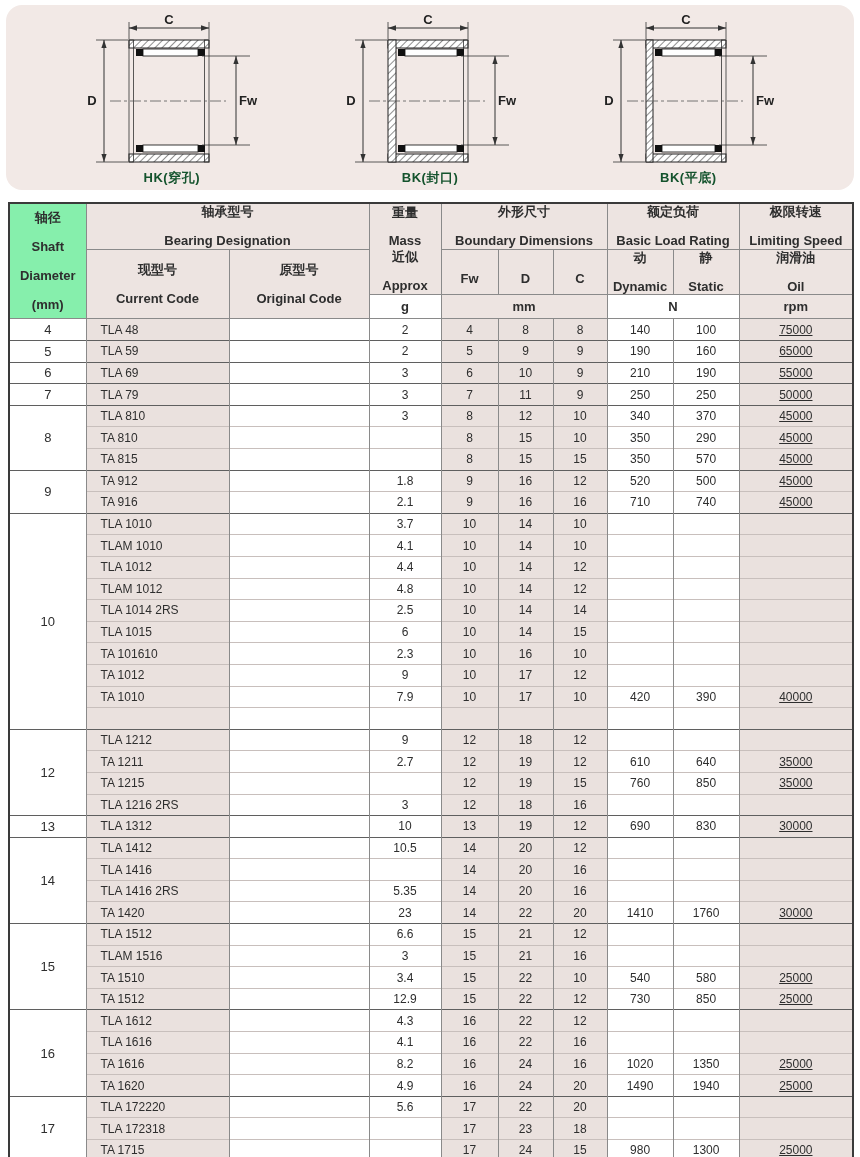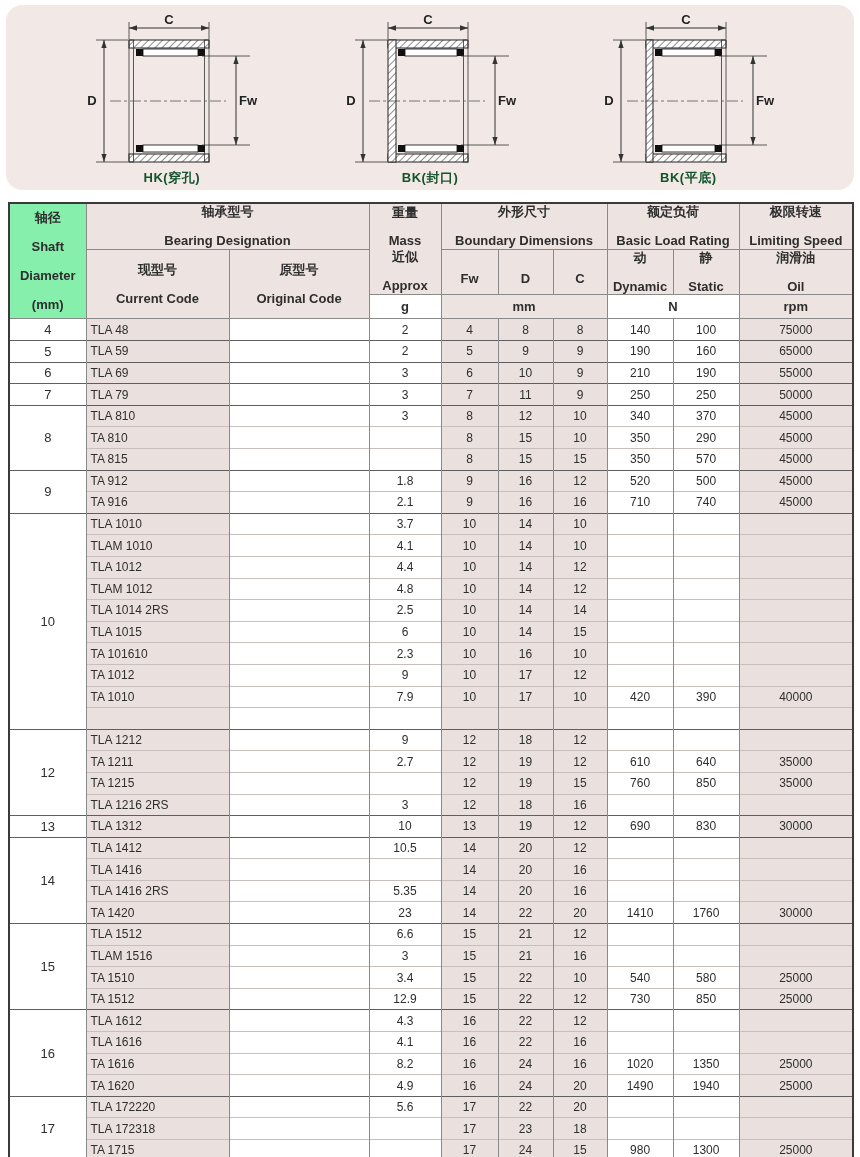--- a/index.html
+++ b/index.html
@@ -44,26 +44,26 @@
   thead th .en{font-size:13px;margin-top:13px;}
   thead th.white{background:#86efac;}
   tr.h1{height:45px;} tr.h2{height:38px;} tr.h3{height:24px;}
   thead tr.h3 th{font-size:13px;}
   thead th.unit-white{background:#ffffff;}
   thead th.unit-pink{background:var(--hpink);}
   tbody tr{height:21.6px;}
   tbody td{font-size:12px;border-top:1px solid var(--blight);border-bottom:none;}
   tbody tr.group-start td{border-top:1.8px solid var(--bgroup);}
   td.c-shaft{background:#ffffff;font-size:13px;}
-  td.c-current{background:var(--pink);text-align:left;padding-left:4px;}
+  td.c-current{background:var(--pink);text-align:left;padding-left:14px;}
   td.c-original{background:#ffffff;}
   td.c-mass{background:#ffffff;}
   td.c-fw,td.c-d,td.c-c{background:var(--pink);}
   td.c-dyn,td.c-stat{background:#ffffff;}
-  td.c-oil{background:var(--pink);}
+  td.c-oil{background:var(--pink);text-decoration:underline;}
 </style>
 </head>
 <body>
 
 <div class="panel">
 
   <div class="diagram">
     <svg width="175" height="156" viewBox="0 0 175 156">
       <defs>
         <pattern id="hatch0" width="5" height="5" patternUnits="userSpaceOnUse" patternTransform="rotate(45)">

